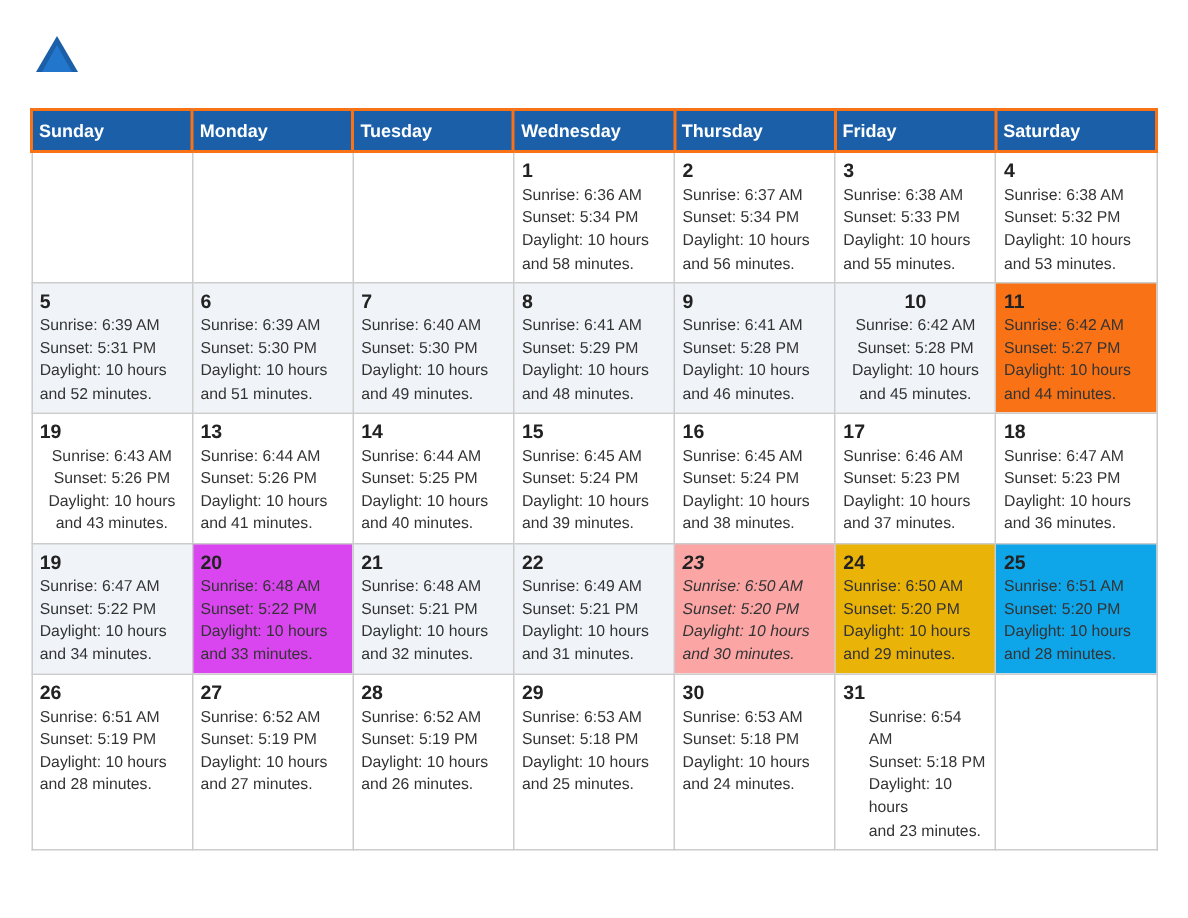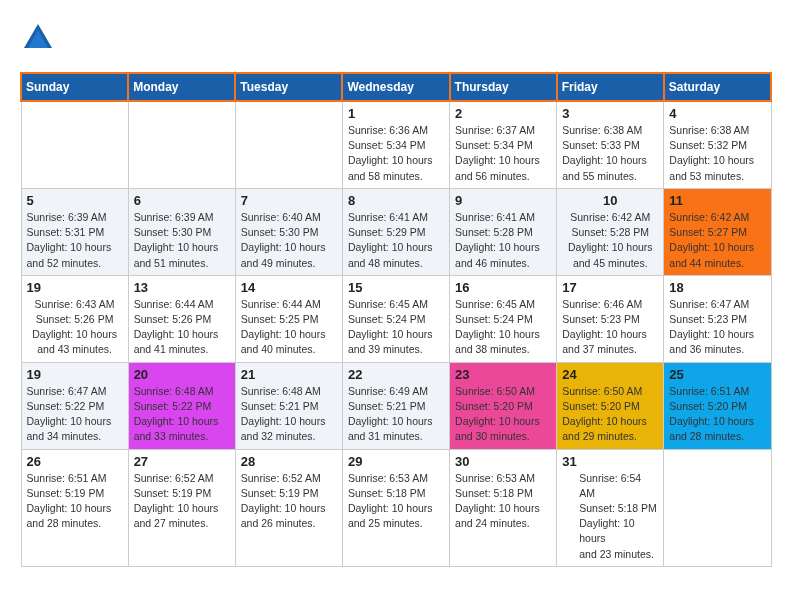--- a/index.html
+++ b/index.html
@@ -277,21 +277,21 @@
 Daylight: 10 hours
 and 32 minutes.</div>
         </td>
         <td style="background: rgb(240, 244, 248);">
           <span class="day-num">22</span>
           <div class="day-info" style="white-space: pre-line;">Sunrise: 6:49 AM
 Sunset: 5:21 PM
 Daylight: 10 hours
 and 31 minutes.</div>
         </td>
-        <td style="background: #ec4899;">
+        <td style="background: #fca5a5; font-style: italic;">
           <span class="day-num">23</span>
           <div class="day-info" style="white-space: pre-line;">Sunrise: 6:50 AM
 Sunset: 5:20 PM
 Daylight: 10 hours
 and 30 minutes.</div>
         </td>
         <td style="background: #eab308;">
           <span class="day-num">24</span>
           <div class="day-info" style="white-space: pre-line;">Sunrise: 6:50 AM
 Sunset: 5:20 PM

